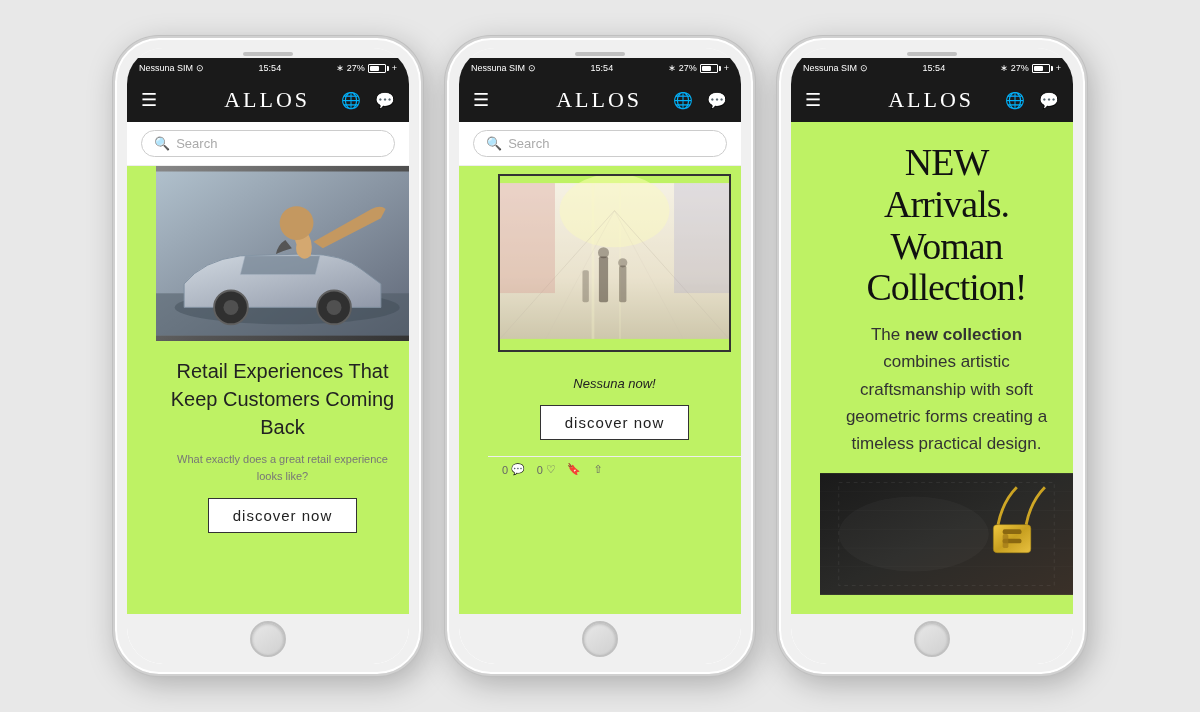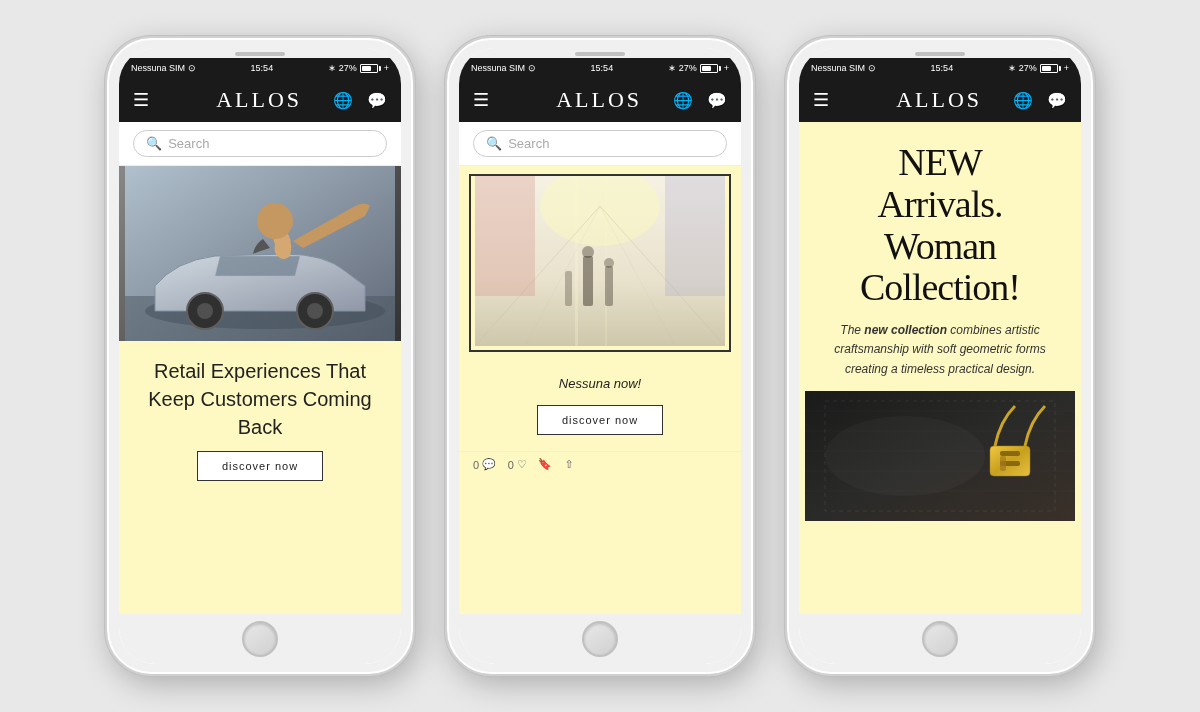--- a/index.html
+++ b/index.html
@@ -10,21 +10,21 @@
       align-items: center;
       min-height: 712px;
       width: 1200px;
       font-family: Arial, sans-serif;
     }
 
     .phones-container {
       display: flex;
       justify-content: center;
       align-items: center;
-      gap: 30px;
+      gap: 22px;
       padding: 20px;
     }
 
     
     .phone {
       width: 310px;
       height: 640px;
       background: #f0f0f0;
       border-radius: 46px;
       border: 2px solid #d0d0d0;
@@ -143,21 +143,22 @@
       color: #999;
       display: flex;
       align-items: center;
       gap: 6px;
     }
 
     
     .screen-content {
       flex: 1;
       overflow: hidden;
-      background: #fef9c3;
+      background: #bef264;
+      padding-left: 29px;
     }
 
     
     .content-image {
       width: 100%;
       height: 175px;
       background: linear-gradient(135deg, #888 0%, #555 50%, #333 100%);
       overflow: hidden;
       position: relative;
     }
@@ -178,21 +179,21 @@
     .article-desc {
       font-size: 11px;
       color: #777;
       line-height: 1.5;
       margin-bottom: 14px;
     }
 
     .discover-btn {
       border: 1px solid #333;
       padding: 8px 24px;
-      font-size: 11px;
+      font-size: 15px;
       letter-spacing: 1px;
       background: #fff;
       cursor: pointer;
       color: #222;
     }
 
     .course-text {
       padding: 16px 14px;
       text-align: center;
     }
@@ -235,24 +236,23 @@
       font-size: 38px;
       font-weight: 300;
       line-height: 1.1;
       letter-spacing: -1px;
       color: #111;
       font-family: Georgia, serif;
       margin-bottom: 12px;
     }
 
     .collection-desc {
-      font-size: 12px;
+      font-size: 17px;
       color: #333;
       line-height: 1.6;
-      font-style: italic;
     }
 
     .collection-desc strong {
       font-weight: bold;
     }
 
     
     .home-button {
       height: 50px;
       display: flex;
@@ -375,20 +375,21 @@
             <path d="M155,60 Q170,70 165,90 Q160,95 155,92 Q148,88 150,78 Q145,68 155,60 Z" fill="#d4a870"></path>
             <circle cx="150" cy="55" r="18" fill="#c49860"></circle>
             <path d="M138,73 Q130,78 128,88 Q135,85 145,82 Z" fill="#555"></path>
 
             <path d="M168,75 L230,40 Q240,35 245,40 L240,50 L178,82 Z" fill="#c49860"></path>
           </svg>
         </div>
 
         <div class="article-text">
           <div class="article-title">Retail Experiences That Keep Customers Coming Back</div>
+          <div class="article-desc">What exactly does a great retail experience looks like?</div>
           <button class="discover-btn">discover now</button>
         </div>
       </div>
 
       <div class="home-button">
         <div class="home-btn-circle"></div>
       </div>
     </div>
   </div>
 

